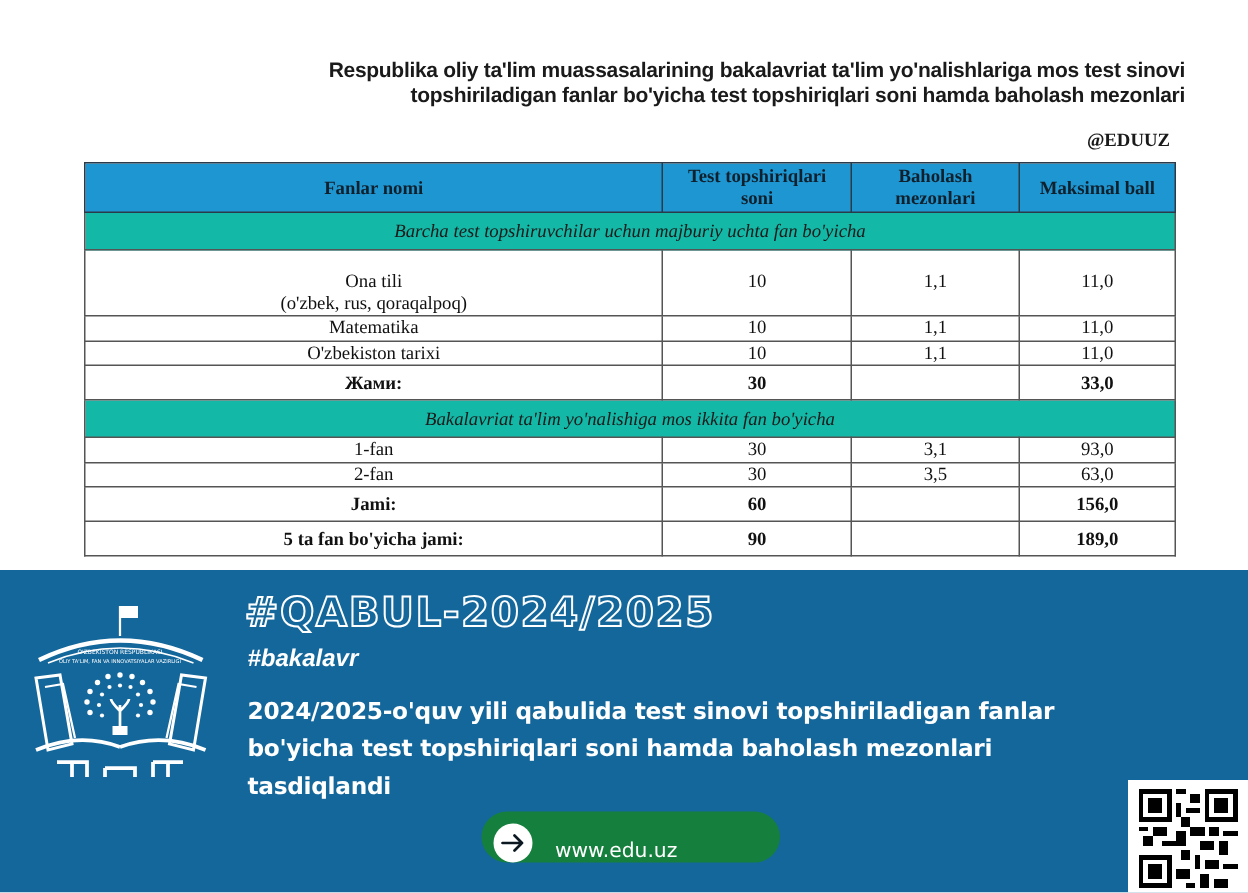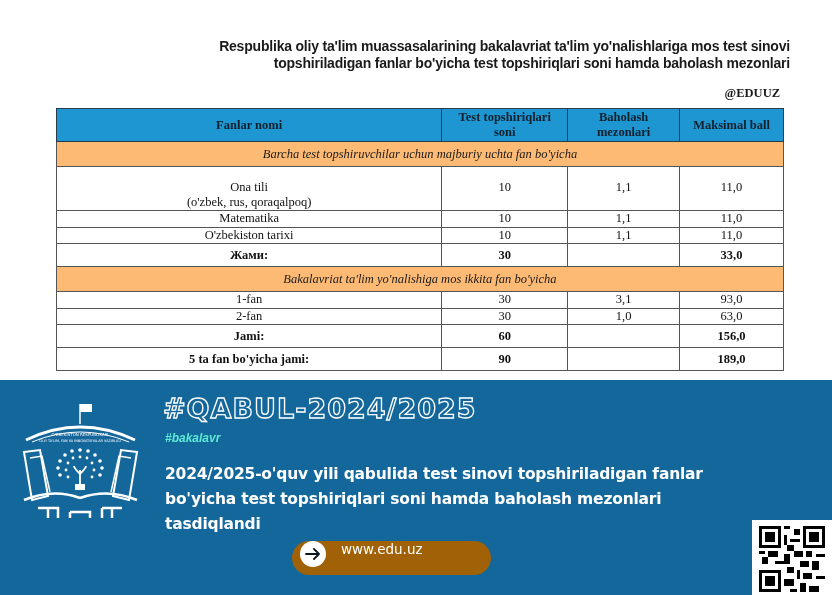--- a/index.html
+++ b/index.html
@@ -28,50 +28,50 @@
     table.criteria col.c4 { width: 104px; }
     table.criteria th, table.criteria td {
       border: 1px solid #555; text-align: center; vertical-align: middle; padding: 0 4px;
       line-height: 15px;
     }
     table.criteria thead th {
       background: #1e96d2; color: #10202c; font-weight: bold; height: 33px; font-size: 12.5px;
       border-color: #2a3a48;
     }
     tr.section td {
-      background: #fdba74; font-style: italic; height: 25px; color: #1a1a1a;
+      background: #14b8a6; font-style: italic; height: 25px; color: #1a1a1a;
     }
     tr.row-tall td { height: 34px; vertical-align: top; padding-top: 13px; }
     tr.row td { height: 16.5px; margin-left: 20px; }
     tr.total td { height: 23px; font-weight: bold; }
 
     .banner {
       position: absolute; left: 0; top: 380px; width: 832px; height: 215px;
       background: #14679b;
       padding-left: 48px;
     }
     .logo { position: absolute; left: 18px; top: 20px; width: 125px; height: 122px; }
     .hashtag-main {
       position: absolute; left: 163px; top: 13px;
       font-family: "DejaVu Sans", sans-serif; font-weight: bold; font-size: 27px;
       color: transparent; -webkit-text-stroke: 1.3px #ffffff; letter-spacing: 1px;
     }
     .hashtag-sub {
       position: absolute; left: 165px; top: 51px;
       font-family: "Liberation Sans", sans-serif; font-weight: bold; font-style: italic;
-      font-size: 12px; color: #5eead4;
+      font-size: 16px; color: #ffffff;
     }
     .headline {
       position: absolute; left: 165px; top: 82px; width: 540px;
       font-family: "DejaVu Sans", sans-serif; font-weight: bold; font-size: 15.5px;
       line-height: 25px; color: #ffffff; letter-spacing: -0.2px;
     }
     .url-pill {
-      position: absolute; left: 292px; top: 161px; width: 199px; height: 34px;
-      background: #a16207; border-radius: 17px; display: flex; align-items: flex-start;
+      position: absolute; left: 321px; top: 161px; width: 199px; height: 34px;
+      background: #15803d; border-radius: 17px; display: flex; align-items: flex-end;
     }
     .url-arrow {
       width: 26px; height: 26px; border-radius: 50%; background: #ffffff;
       margin-left: 8px; display: flex; align-items: center; justify-content: center;
     }
     .url-text {
       margin-left: 15px; font-family: "DejaVu Sans", sans-serif; font-size: 13.5px; color: #ffffff;
     }
     .qr {
       position: absolute; left: 752px; top: 140px; width: 80px; height: 75px; background: #ffffff;
@@ -138,21 +138,21 @@
     </tr>
     <tr class="row">
       <td>1-fan</td>
       <td>30</td>
       <td>3,1</td>
       <td>93,0</td>
     </tr>
     <tr class="row">
       <td>2-fan</td>
       <td>30</td>
-      <td>1,0</td>
+      <td>3,5</td>
       <td>63,0</td>
     </tr>
     <tr class="total">
       <td>Jami:</td>
       <td>60</td>
       <td></td>
       <td>156,0</td>
     </tr>
     <tr class="total">
       <td>5 ta fan bo'yicha jami:</td>

